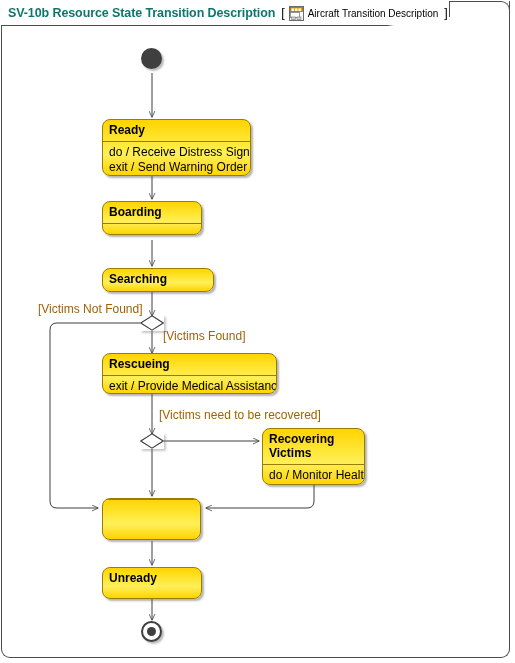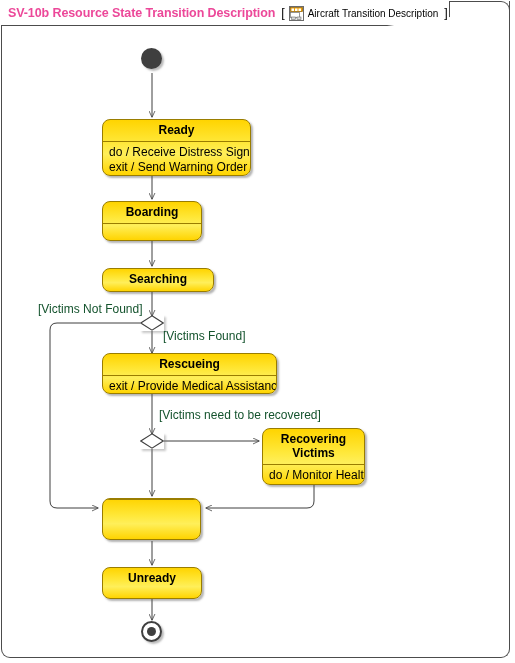--- a/index.html
+++ b/index.html
@@ -63,21 +63,21 @@
     top: 2px;
     height: 22px;
     display: flex;
     align-items: center;
     z-index: 6;
     white-space: nowrap;
   }
   .title-main {
     font-size: 12.5px;
     font-weight: bold;
-    color: #ec4899;
+    color: #0f766e;
     letter-spacing: -0.1px;
   }
   .title-bracket {
     font-size: 12.5px;
     color: #000000;
     margin-left: 6px;
   }
   .title-icon {
     width: 15px;
     height: 15px;
@@ -95,21 +95,20 @@
   .state {
     position: absolute;
     border: 1px solid #9a7d00;
     border-radius: 8px;
     background: linear-gradient(to bottom, #ffd400 0%, #ffe83a 42%, #ffef5a 62%, #ffd400 100%);
     box-sizing: border-box;
     box-shadow: 2px 2px 2px rgba(90,90,90,0.45);
     overflow: hidden;
   }
   .state-name {
-    text-align: center;
     font-size: 12px;
     font-weight: bold;
     color: #000000;
     padding: 3px 6px 4px 6px;
     line-height: 14px;
   }
   .state-sep {
     height: 1px;
     background: #9a7d00;
     margin: 0;
@@ -168,21 +167,21 @@
     top: 0;
     width: 515px;
     height: 663px;
     pointer-events: none;
   }
 
   
   .guard {
     position: absolute;
     font-size: 12px;
-    color: #14532d;
+    color: #a16207;
     white-space: nowrap;
     background: transparent;
   }
 </style>
 </head>
 <body>
 
 <div id="canvas">
 
   <div class="frame-border"></div>
@@ -244,21 +243,21 @@
 
   <div class="state" style="left:102px; top:119px; width:149px; height:57px;">
     <div class="state-name">Ready</div>
     <div class="state-sep"></div>
     <div class="state-body">
       <div>do / Receive Distress Signal</div>
       <div>exit / Send Warning Order</div>
     </div>
   </div>
 
-  <div class="state" style="left:102px; top:201px; width:100px; height:40px;">
+  <div class="state" style="left:102px; top:201px; width:100px; height:34px;">
     <div class="state-name">Boarding</div>
     <div class="state-sep"></div>
   </div>
 
   <div class="state" style="left:102px; top:268px; width:112px; height:24px;">
     <div class="state-name">Searching</div>
   </div>
 
   <div class="diamond" style="left:140px; top:315px;">
     <svg width="24" height="16" viewBox="0 0 24 16">

